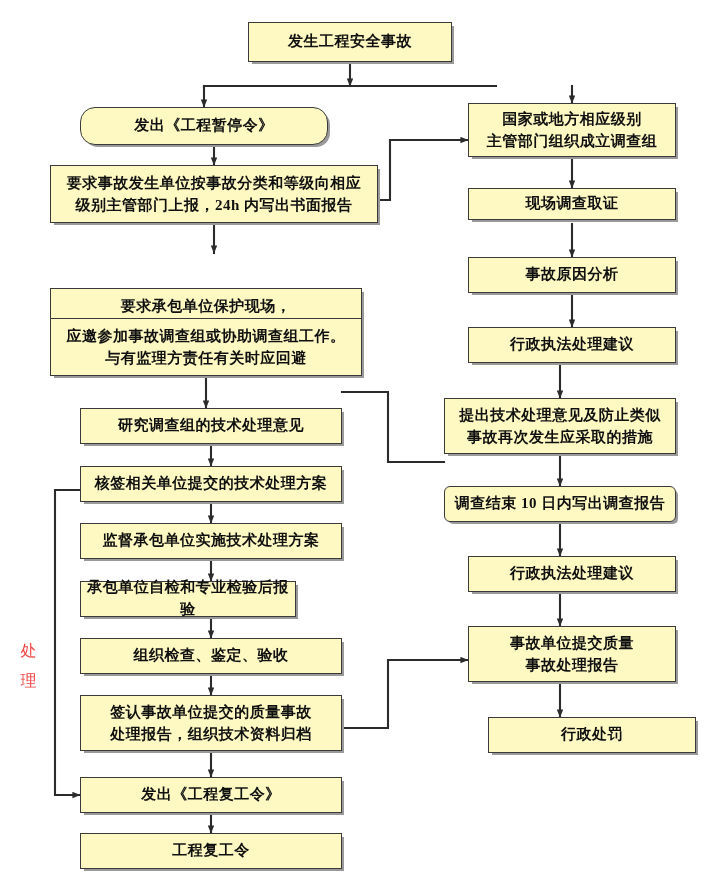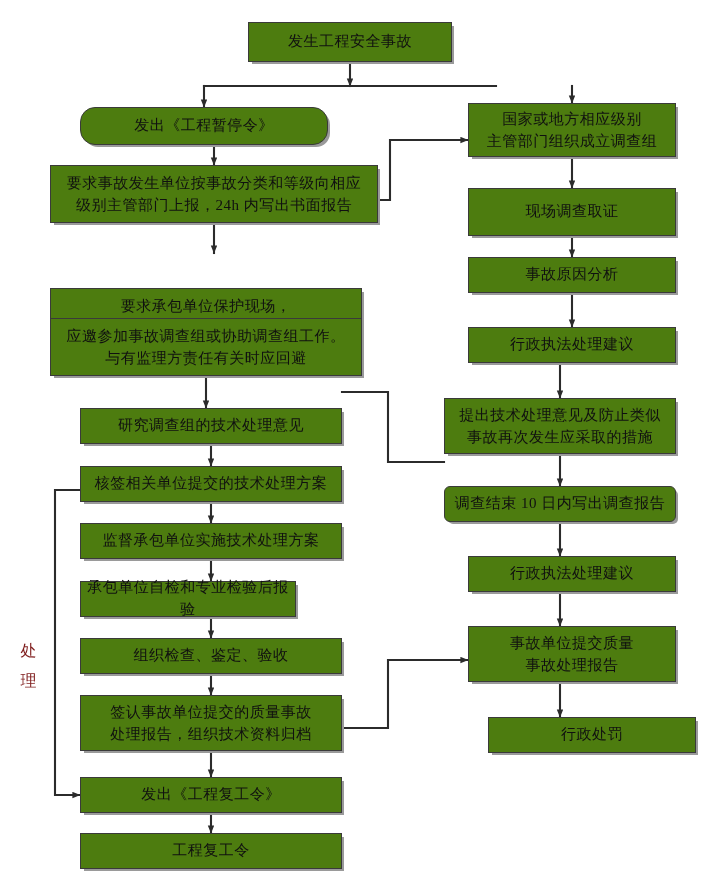--- a/index.html
+++ b/index.html
@@ -5,39 +5,40 @@
   html,body{margin:0;padding:0;background:#ffffff;}
   body{
     font-family:"Liberation Serif","DejaVu Serif",serif;
     width:720px;height:888px;overflow:hidden;
   }
   #chart-root{position:relative;width:720px;height:888px;background:#fff;}
   svg.edges{position:absolute;left:0;top:0;width:720px;height:888px;}
   .node{
     position:absolute;
     box-sizing:border-box;
-    background:#4d7c0f;
+    background:#fef9c3;
     border:1px solid #3a3a3a;
     box-shadow:3px 3px 0 -1px #9a9a9a;
     display:flex;
     align-items:center;
     justify-content:center;
     text-align:center;
     color:#101010;
     font-size:15px;
     line-height:1.45;
     letter-spacing:0.5px;
     white-space:pre-line;
     padding:2px 6px;
+    font-weight:bold;
   }
   .node.two-line{line-height:1.5;}
   .side-label{
     position:absolute;
     font-size:16px;
-    color:#7f1d1d;
+    color:#ef4444;
     line-height:1.9;
     letter-spacing:1px;
     text-align:center;
     width:26px;
   }
   .watermark{
     position:absolute;
     right:8px;bottom:4px;
     font-size:11px;
     color:#ededed;
@@ -105,21 +106,21 @@
   <div class="node" style="left: 80px; top: 466px; width: 262px; height: 36px;">核签相关单位提交的技术处理方案</div>
   <div class="node" style="left: 80px; top: 523px; width: 262px; height: 36px;">监督承包单位实施技术处理方案</div>
   <div class="node" style="left: 80px; top: 581px; width: 216px; height: 36px;">承包单位自检和专业检验后报验</div>
   <div class="node" style="left: 80px; top: 638px; width: 262px; height: 36px;">组织检查、鉴定、验收</div>
   <div class="node two-line" style="left: 80px; top: 695px; width: 262px; height: 56px;">签认事故单位提交的质量事故
 处理报告，组织技术资料归档</div>
   <div class="node" style="left: 80px; top: 777px; width: 262px; height: 36px;">发出《工程复工令》</div>
   <div class="node" style="left: 80px; top: 833px; width: 262px; height: 36px;">工程复工令</div>
   <div class="node two-line" style="left: 468px; top: 103px; width: 208px; height: 54px;">国家或地方相应级别
 主管部门组织成立调查组</div>
-  <div class="node" style="left: 468px; top: 188px; width: 208px; height: 48px;">现场调查取证</div>
+  <div class="node" style="left: 468px; top: 188px; width: 208px; height: 32px;">现场调查取证</div>
   <div class="node" style="left: 468px; top: 257px; width: 208px; height: 36px;">事故原因分析</div>
   <div class="node" style="left: 468px; top: 327px; width: 208px; height: 36px;">行政执法处理建议</div>
   <div class="node two-line" style="left: 444px; top: 398px; width: 232px; height: 56px;">提出技术处理意见及防止类似
 事故再次发生应采取的措施</div>
   <div class="node" style="left: 444px; top: 486px; width: 232px; height: 36px; border-radius: 6px;">调查结束 10 日内写出调查报告</div>
   <div class="node" style="left: 468px; top: 556px; width: 208px; height: 36px;">行政执法处理建议</div>
   <div class="node two-line" style="left: 468px; top: 626px; width: 208px; height: 56px;">事故单位提交质量
 事故处理报告</div>
   <div class="node" style="left: 468px; top: 717px; width: 208px; height: 36px; margin-left: 20px;">行政处罚</div>
 

